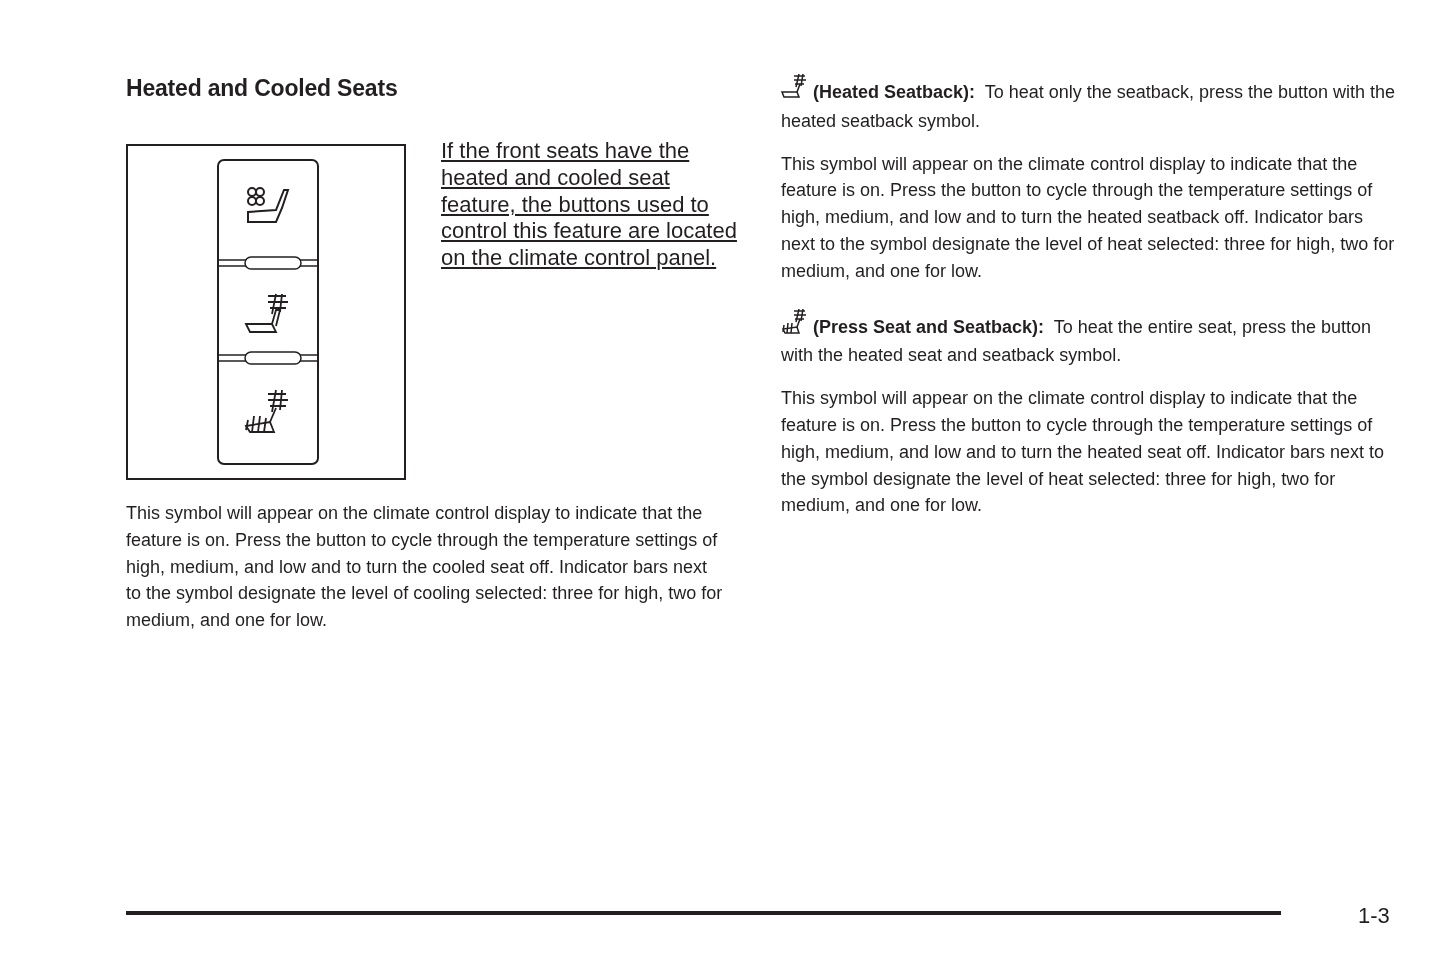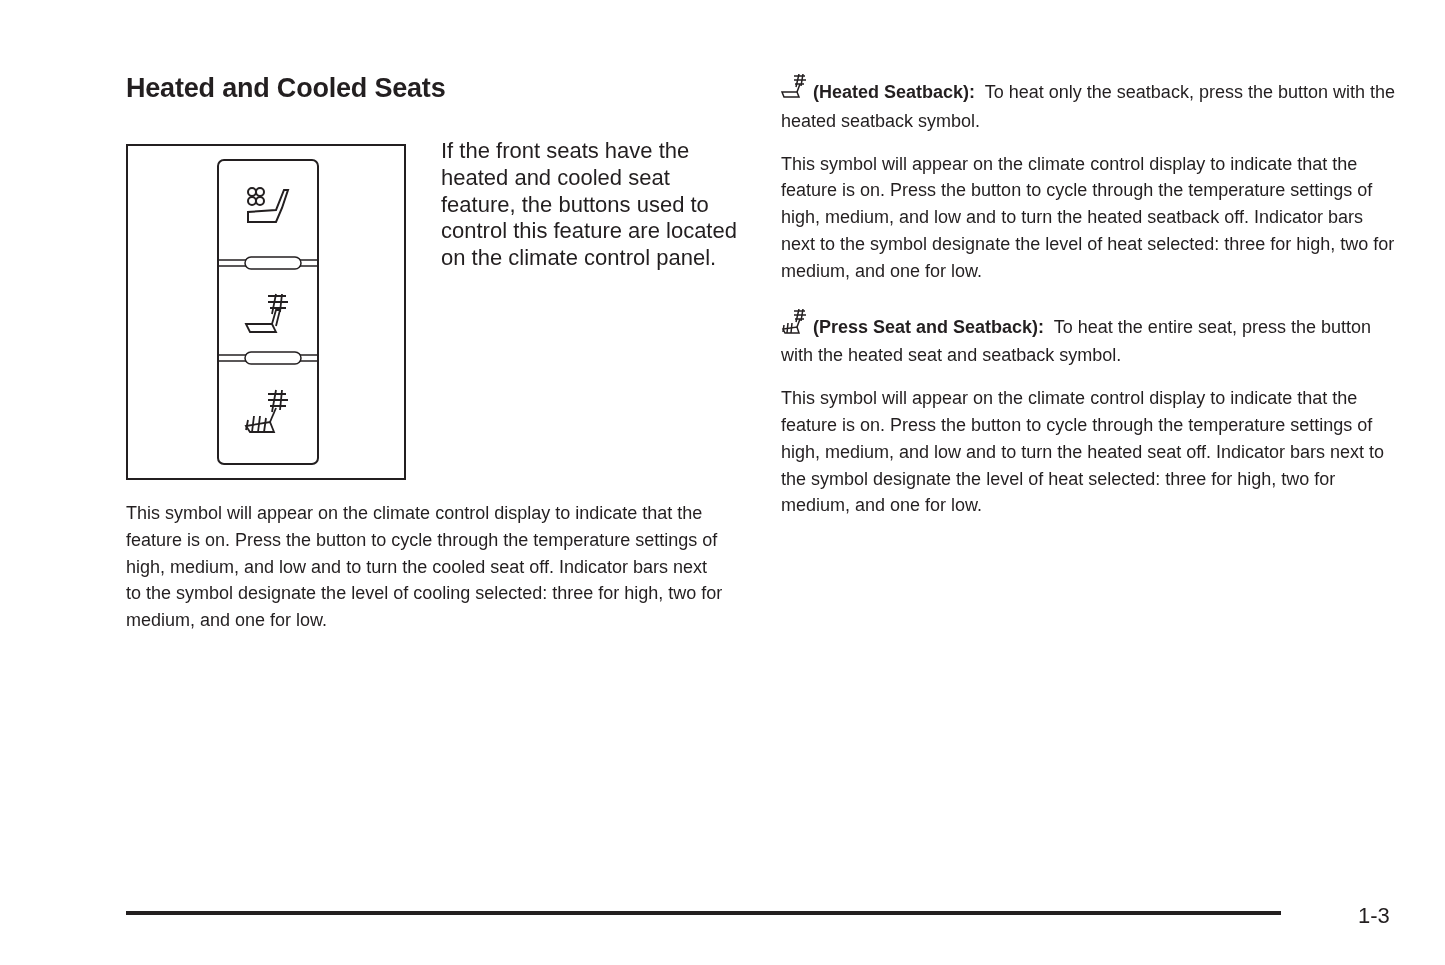--- a/index.html
+++ b/index.html
@@ -1,24 +1,24 @@
 <!DOCTYPE html>
 <html><head>
 <meta charset="utf-8">
 <style>
   html, body { margin:0; padding:0; background:#ffffff; }
   body { width:1445px; height:965px; position:relative; overflow:hidden;
          font-family:"Liberation Sans", sans-serif; color:#231f20; }
   .col { position:absolute; }
   #left { left:126px; top:66px; width:600px; }
   #right { left:781px; top:74px; width:620px; }
-  h1 { font-size:27px; font-weight:bold; margin:0; line-height:44px; letter-spacing:-0.2px; }
+  h1 { font-size:23px; font-weight:bold; margin:0; line-height:44px; letter-spacing:-0.2px; }
   .figure-row { position:relative; height:340px; margin-top:34px; }
   .figure { position:absolute; left:0; top:0; width:280px; height:336px; border:2.5px solid #231f20; box-sizing:border-box; }
-  .intro { position:absolute; left:315px; top:-6px; width:300px; font-size:22px; line-height:26.8px; }
+  .intro { position:absolute; left:315px; top:-6px; width:300px; font-size:22px; line-height:26.8px;text-decoration:underline; }
   p { margin:0; font-size:18px; line-height:26.8px; }
   .lead { margin-top:42px; }
   .para { margin-top:16px; }
   .right-lead { margin-top:0; }
   .right-lead2 { margin-top:24px; }
   b { font-weight:bold; }
   .sym { display:inline-block; vertical-align:-2px; margin-right:6px; }
   #footer-rule { position:absolute; left:126px; top:911px; width:1155px; height:4px; background:#231f20; }
   #page-num { position:absolute; left:1358px; top:903px; font-size:22px; }
 </style>

